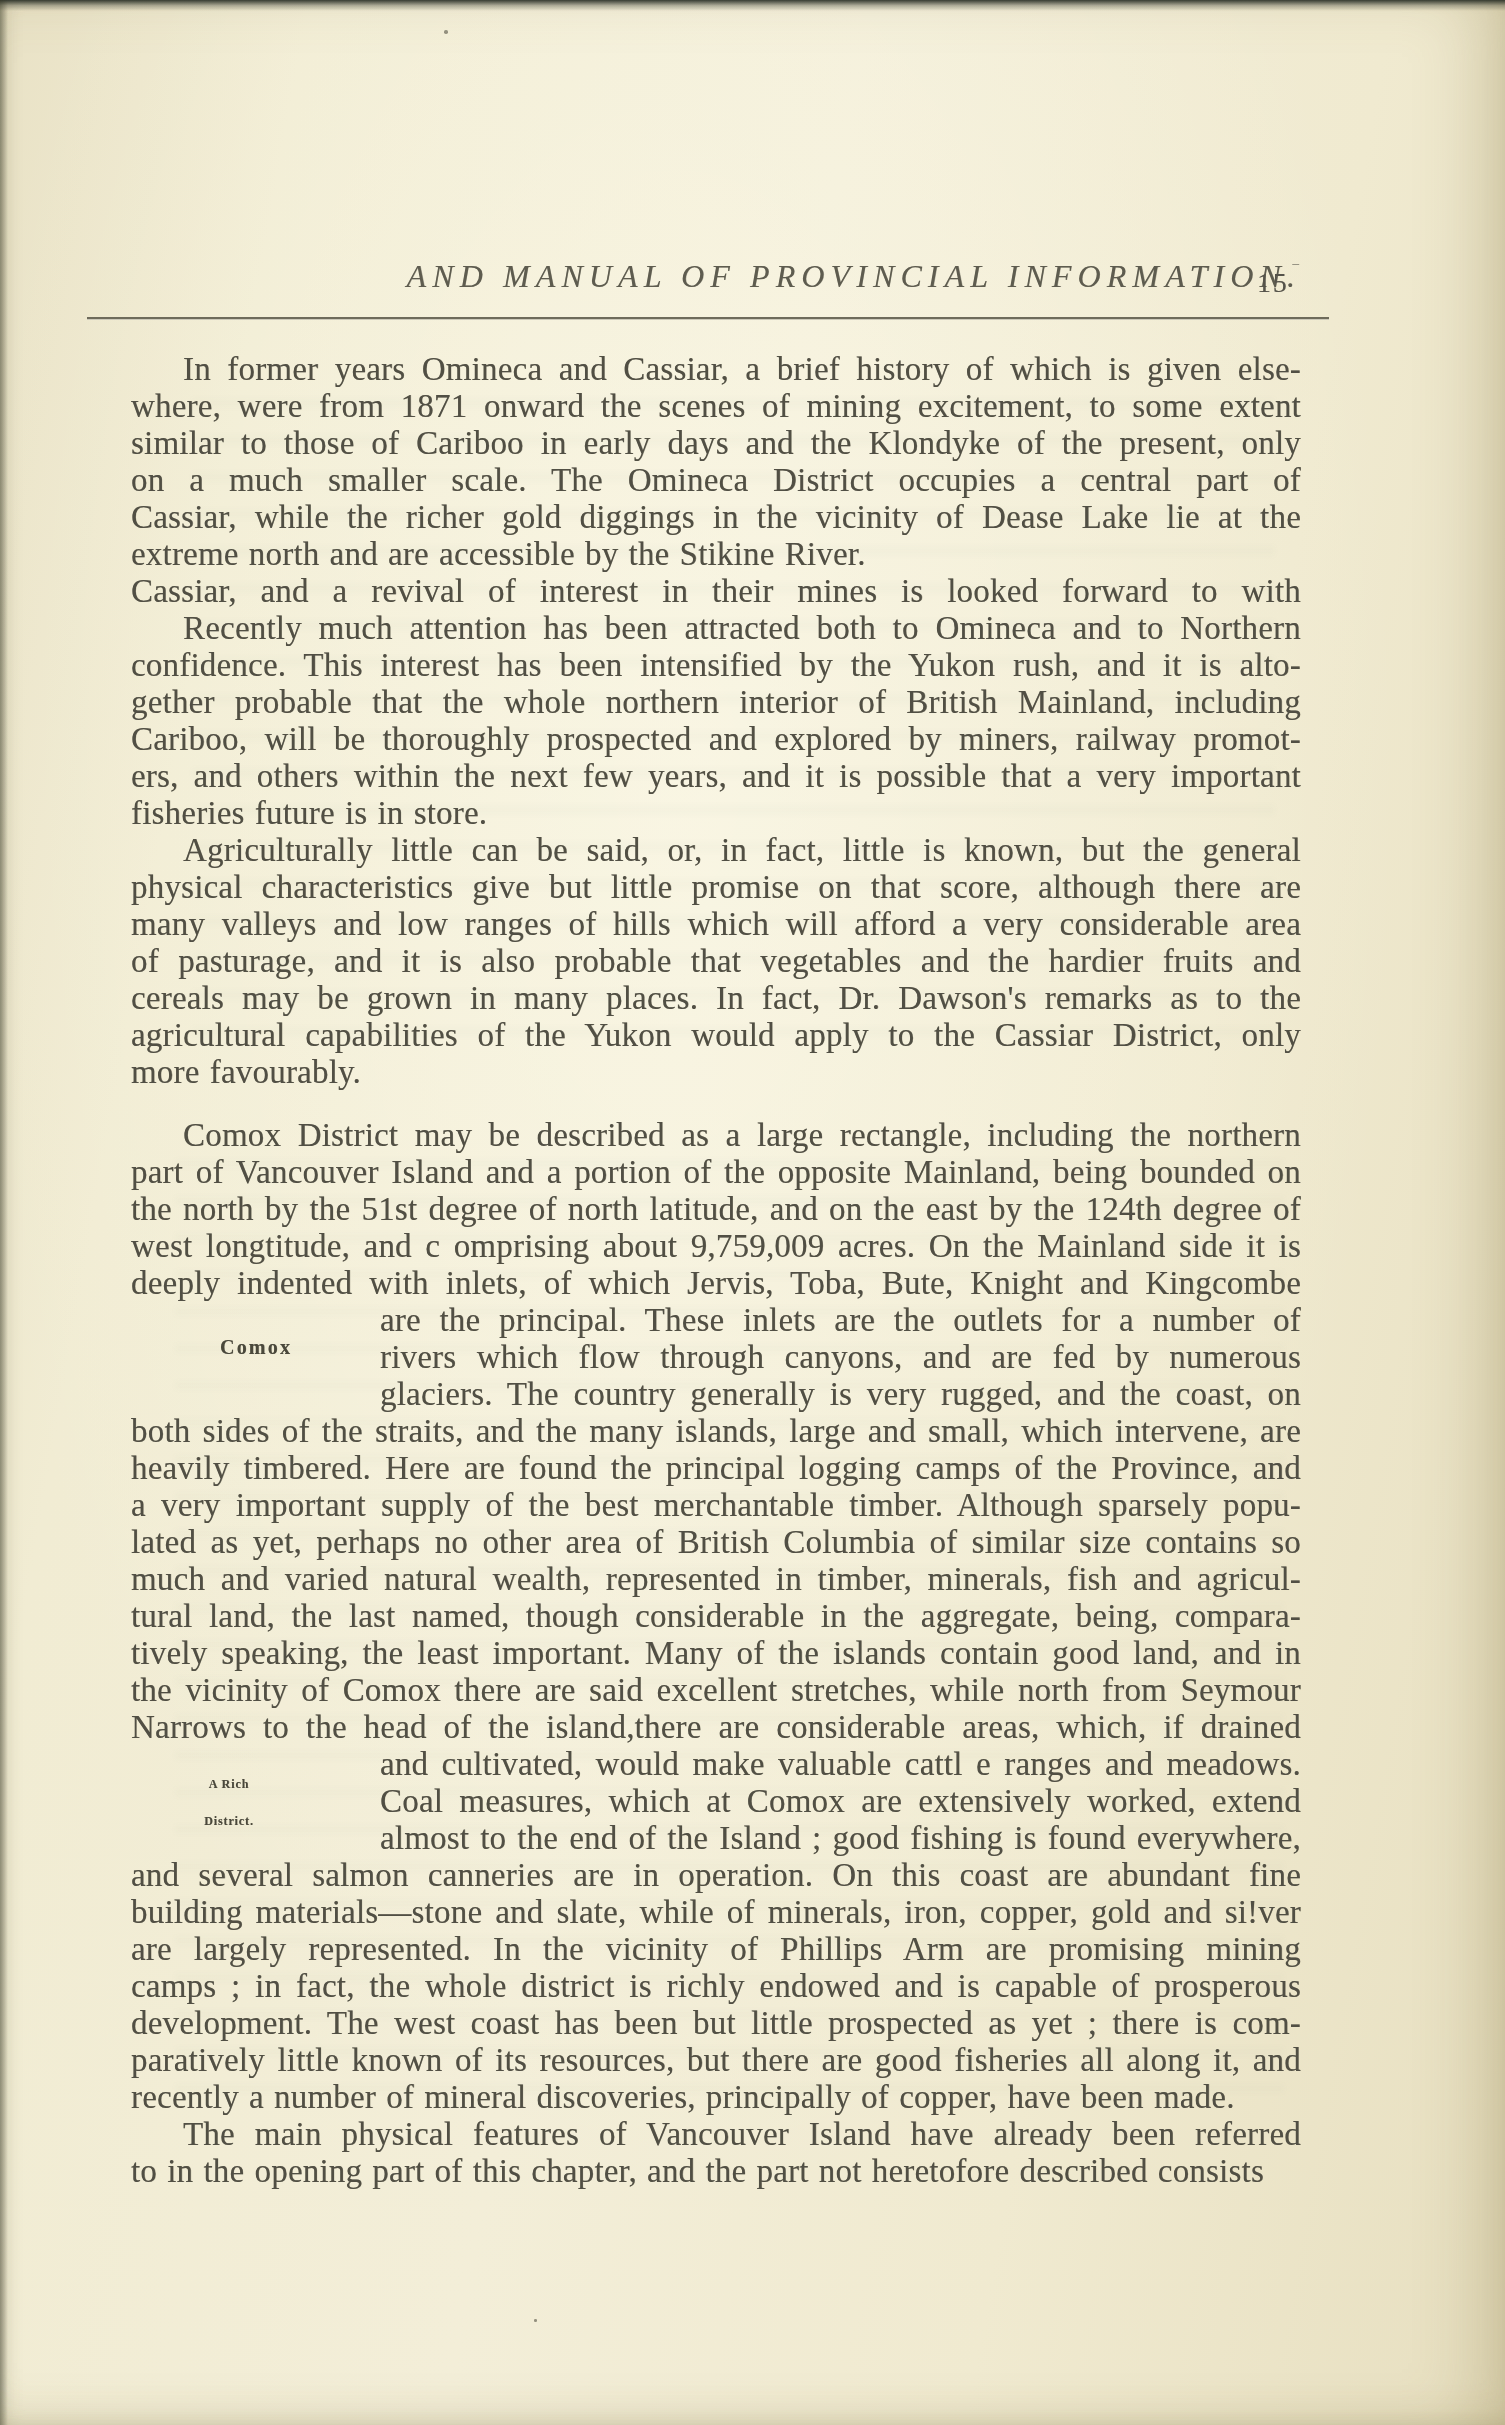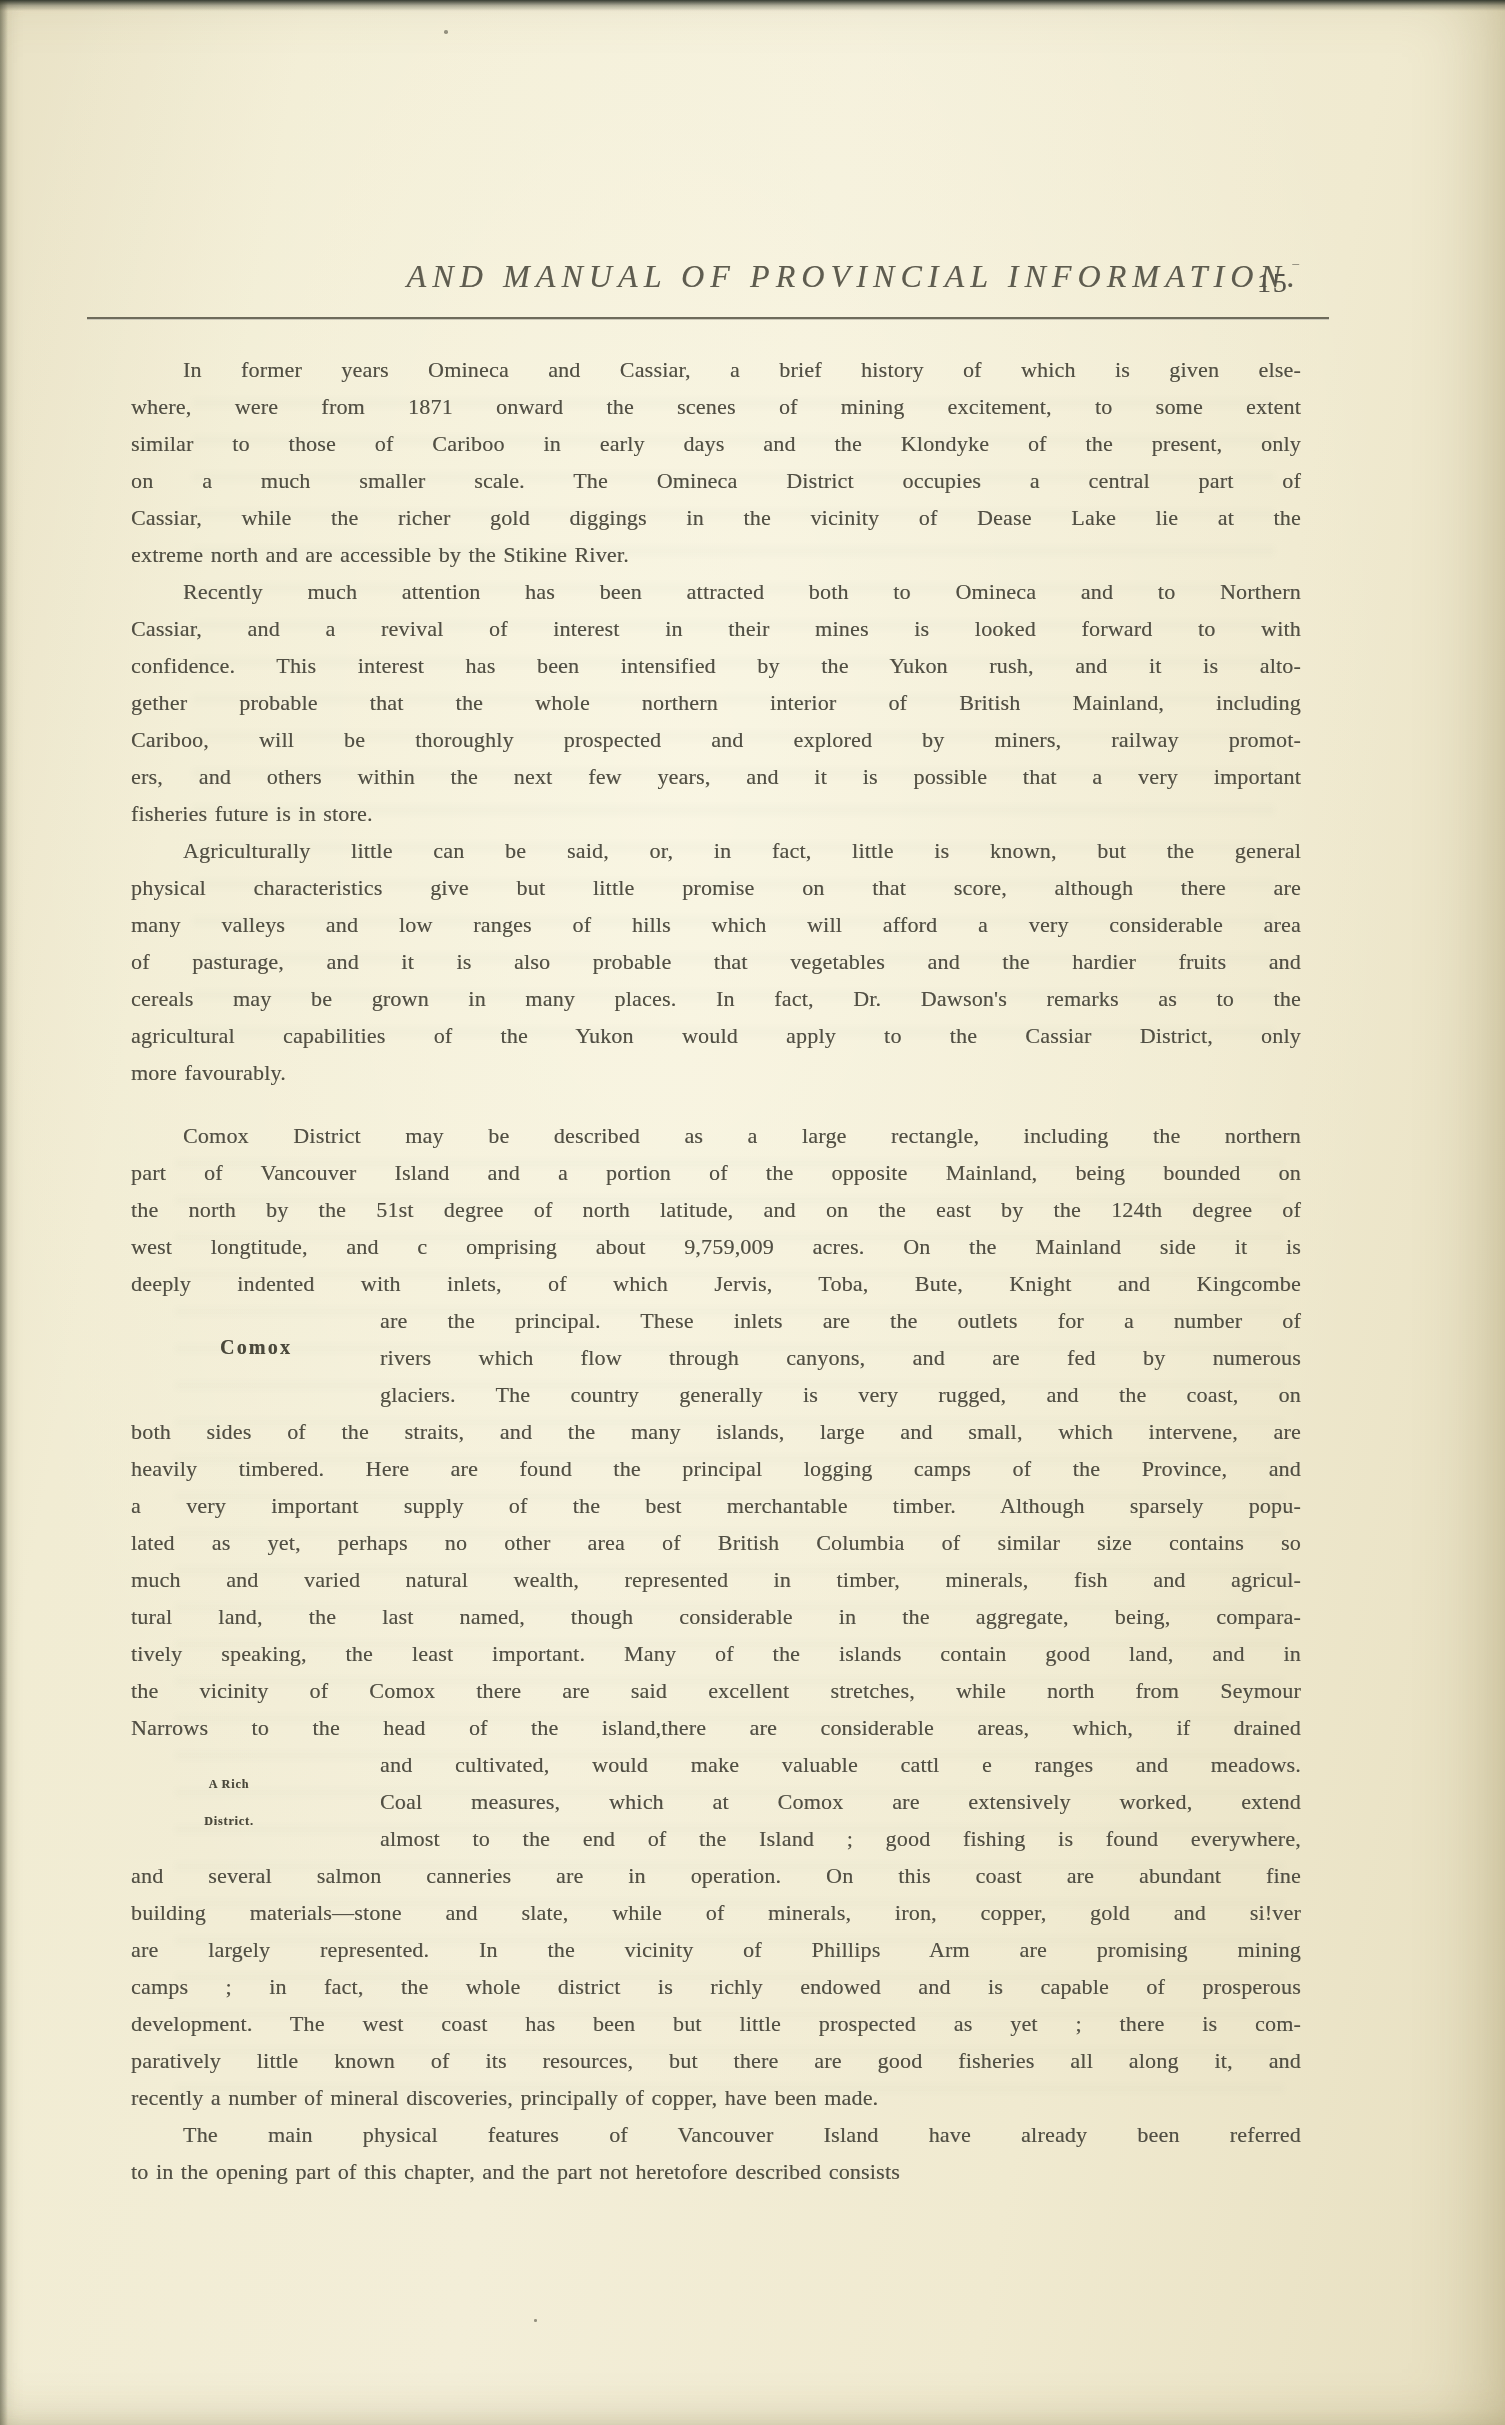--- a/index.html
+++ b/index.html
@@ -47,21 +47,21 @@
     letter-spacing:1.7px;text-shadow:0.3px 0.3px 0.4px rgba(85,83,74,0.4);
   }
   .page-number .stray{font-size:17.5px;vertical-align:14px;margin-left:4.4px;opacity:.75;}
   .rule{
     position:absolute;left:87px;top:317px;width:1242px;height:1.7px;
     background:#6e6b5b;border-bottom:0.9px solid rgba(255,252,236,0.65);
   }
 
   .text-block{position:absolute;left:131px;top:351px;width:1170px;}
   .line{
-    font-size:22px;line-height:37px;color:#514f44;
+    font-size:33px;line-height:37px;color:#514f44;
     letter-spacing:0.2px;word-spacing:1.7px;
     text-align:justify;text-align-last:justify;
     text-shadow:0.3px 0.4px 0.5px rgba(92,88,72,0.50);
   }
   .line.first{text-indent:52px;}
   .line.cutin{margin-left:249px;font-family:Liberation Serif, serif;}
   .line.last{text-align-last:left;}
   .para.gap-before{margin-top:26px;}
 
   .note-comox{
@@ -101,22 +101,22 @@
   <div class="text-block">
     <div class="para">
         <div class="line first">In former years Omineca and Cassiar, a brief history of which is given else-</div>
         <div class="line">where, were from 1871 onward the scenes of mining excitement, to some extent</div>
         <div class="line">similar to those of Cariboo in early days and the Klondyke of the present, only</div>
         <div class="line">on a much smaller scale. The Omineca District occupies a central part of</div>
         <div class="line">Cassiar, while the richer gold diggings in the vicinity of Dease Lake lie at the</div>
         <div class="line last">extreme north and are accessible by the Stikine River.</div>
       </div>
     <div class="para">
+        <div class="line">Cassiar, and a revival of interest in their mines is looked forward to with</div>
         <div class="line first">Recently much attention has been attracted both to Omineca and to Northern</div>
-        <div class="line">Cassiar, and a revival of interest in their mines is looked forward to with</div>
         <div class="line">confidence. This interest has been intensified by the Yukon rush, and it is alto-</div>
         <div class="line">gether probable that the whole northern interior of British Mainland, including</div>
         <div class="line">Cariboo, will be thoroughly prospected and explored by miners, railway promot-</div>
         <div class="line">ers, and others within the next few years, and it is possible that a very important</div>
         <div class="line last">fisheries future is in store.</div>
       </div>
     <div class="para">
         <div class="line first">Agriculturally little can be said, or, in fact, little is known, but the general</div>
         <div class="line">physical characteristics give but little promise on that score, although there are</div>
         <div class="line">many valleys and low ranges of hills which will afford a very considerable area</div>

